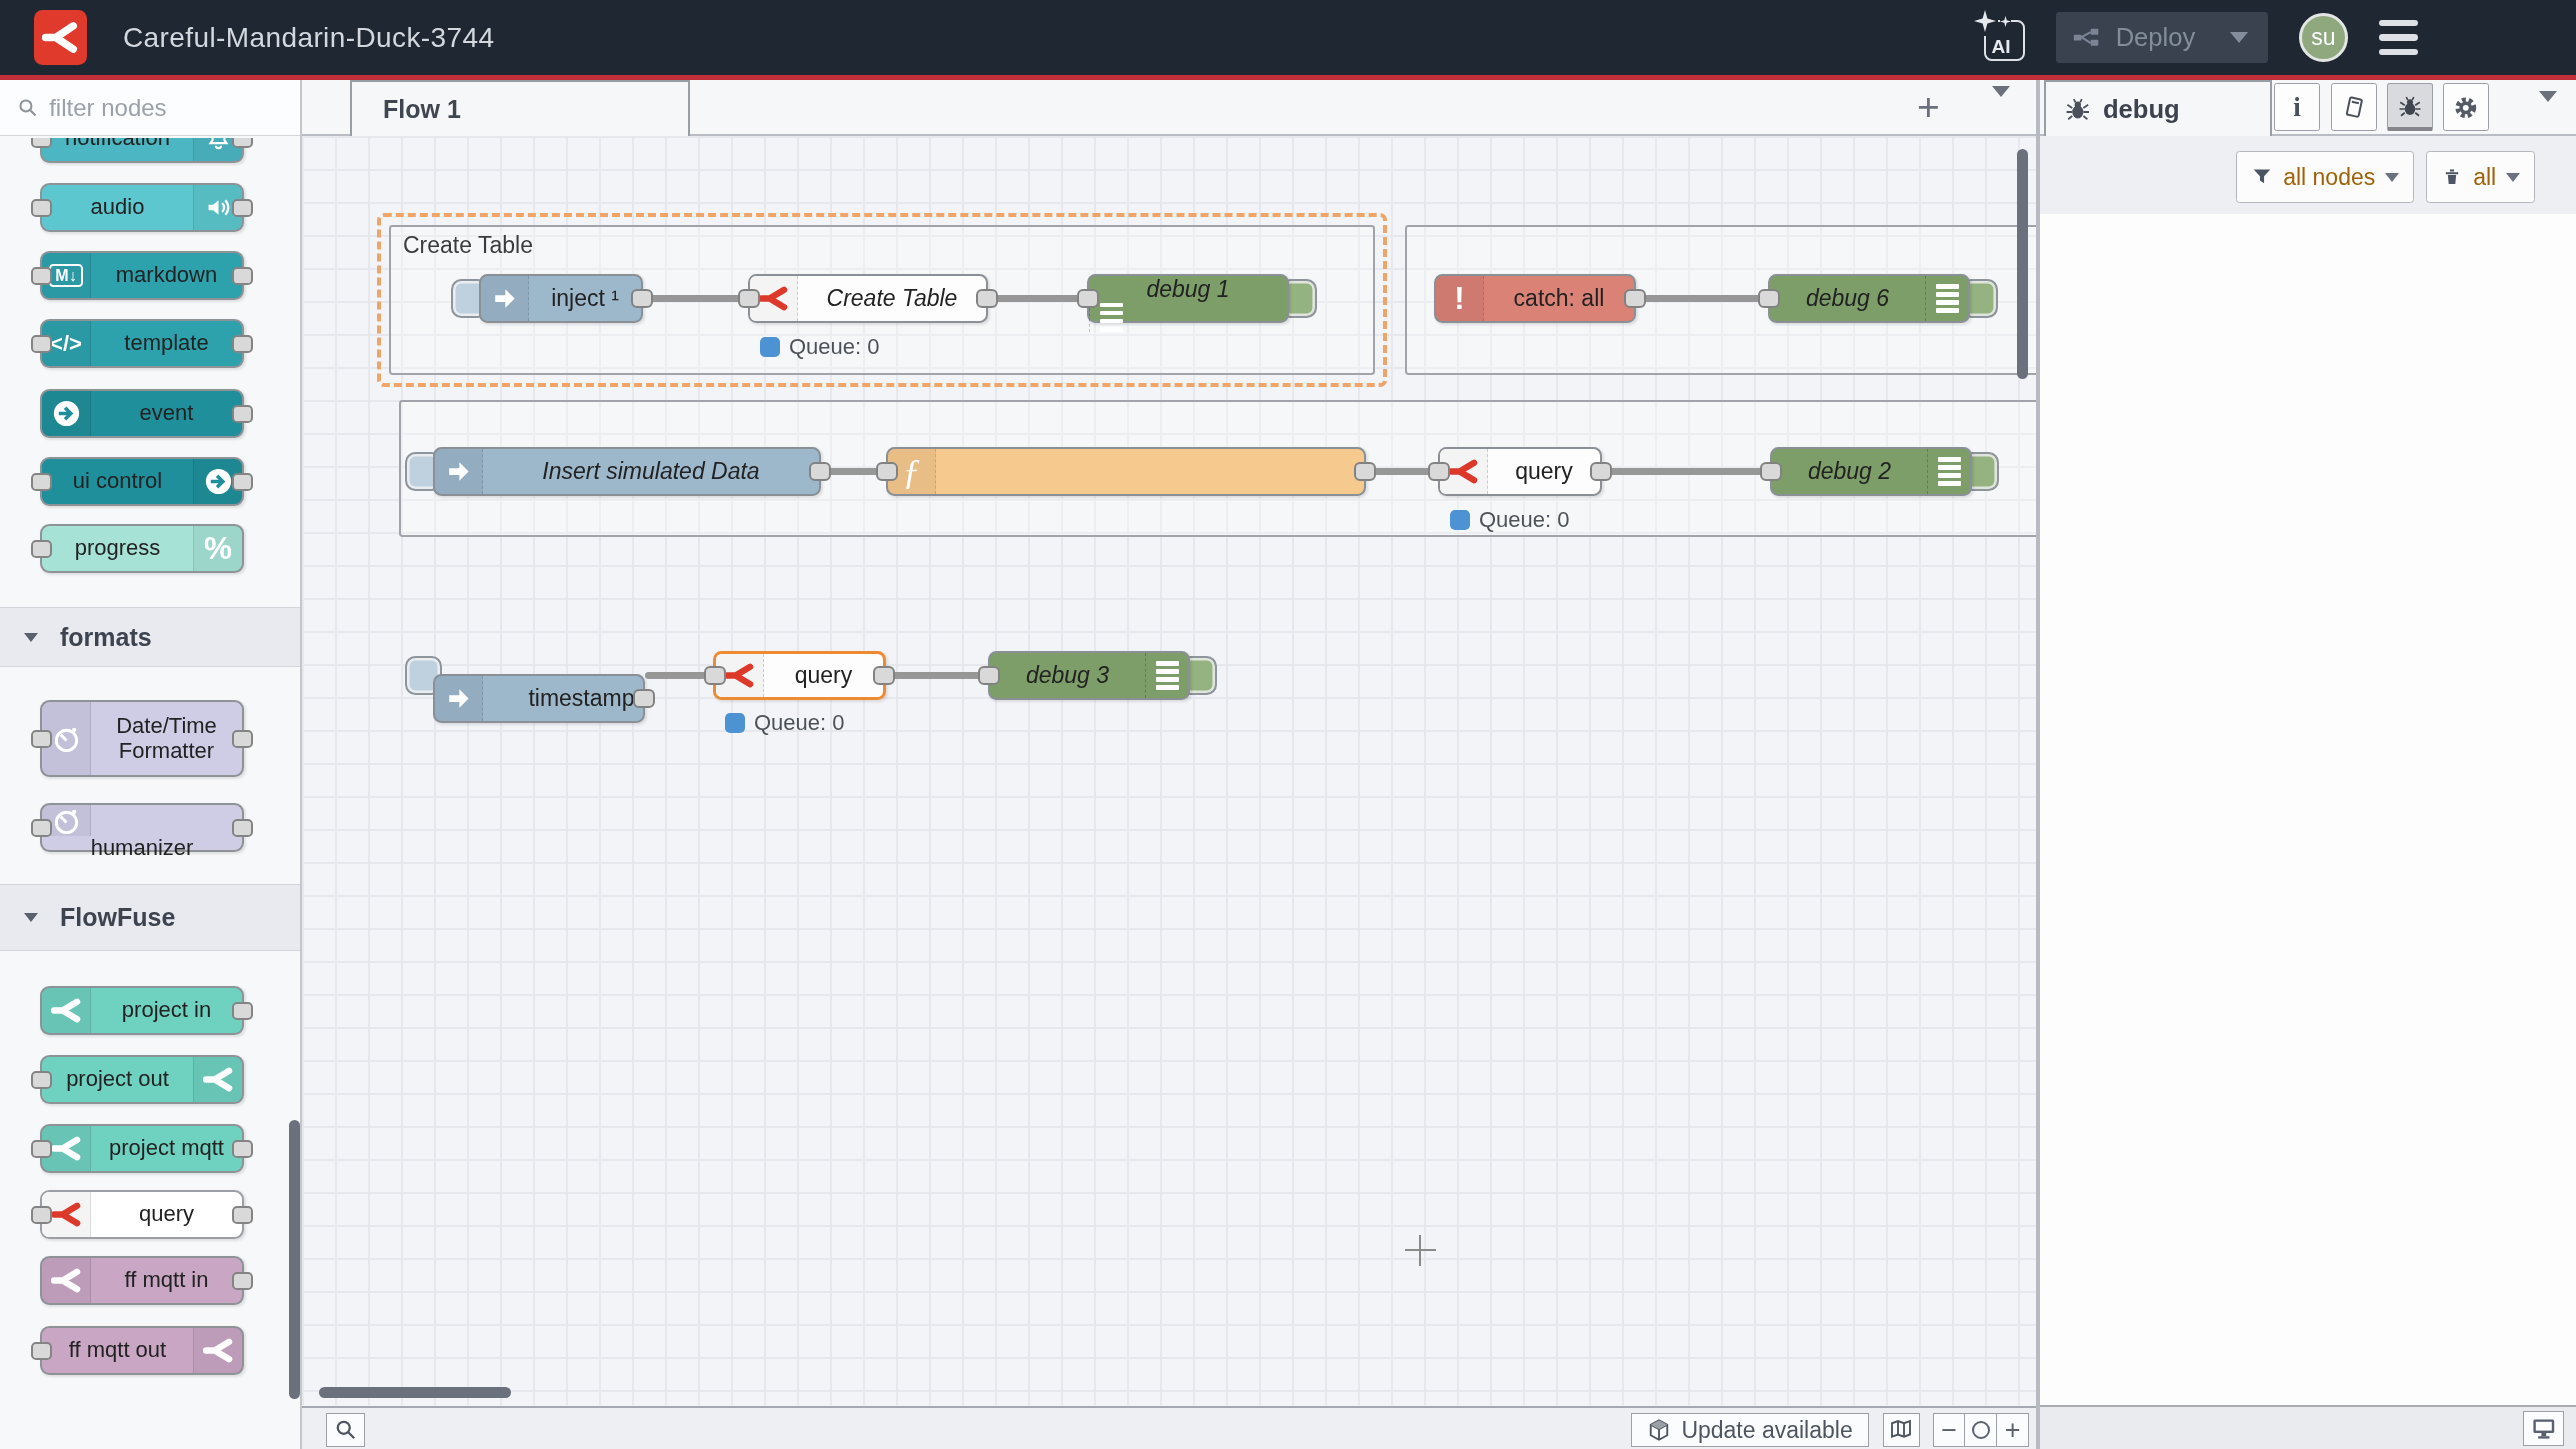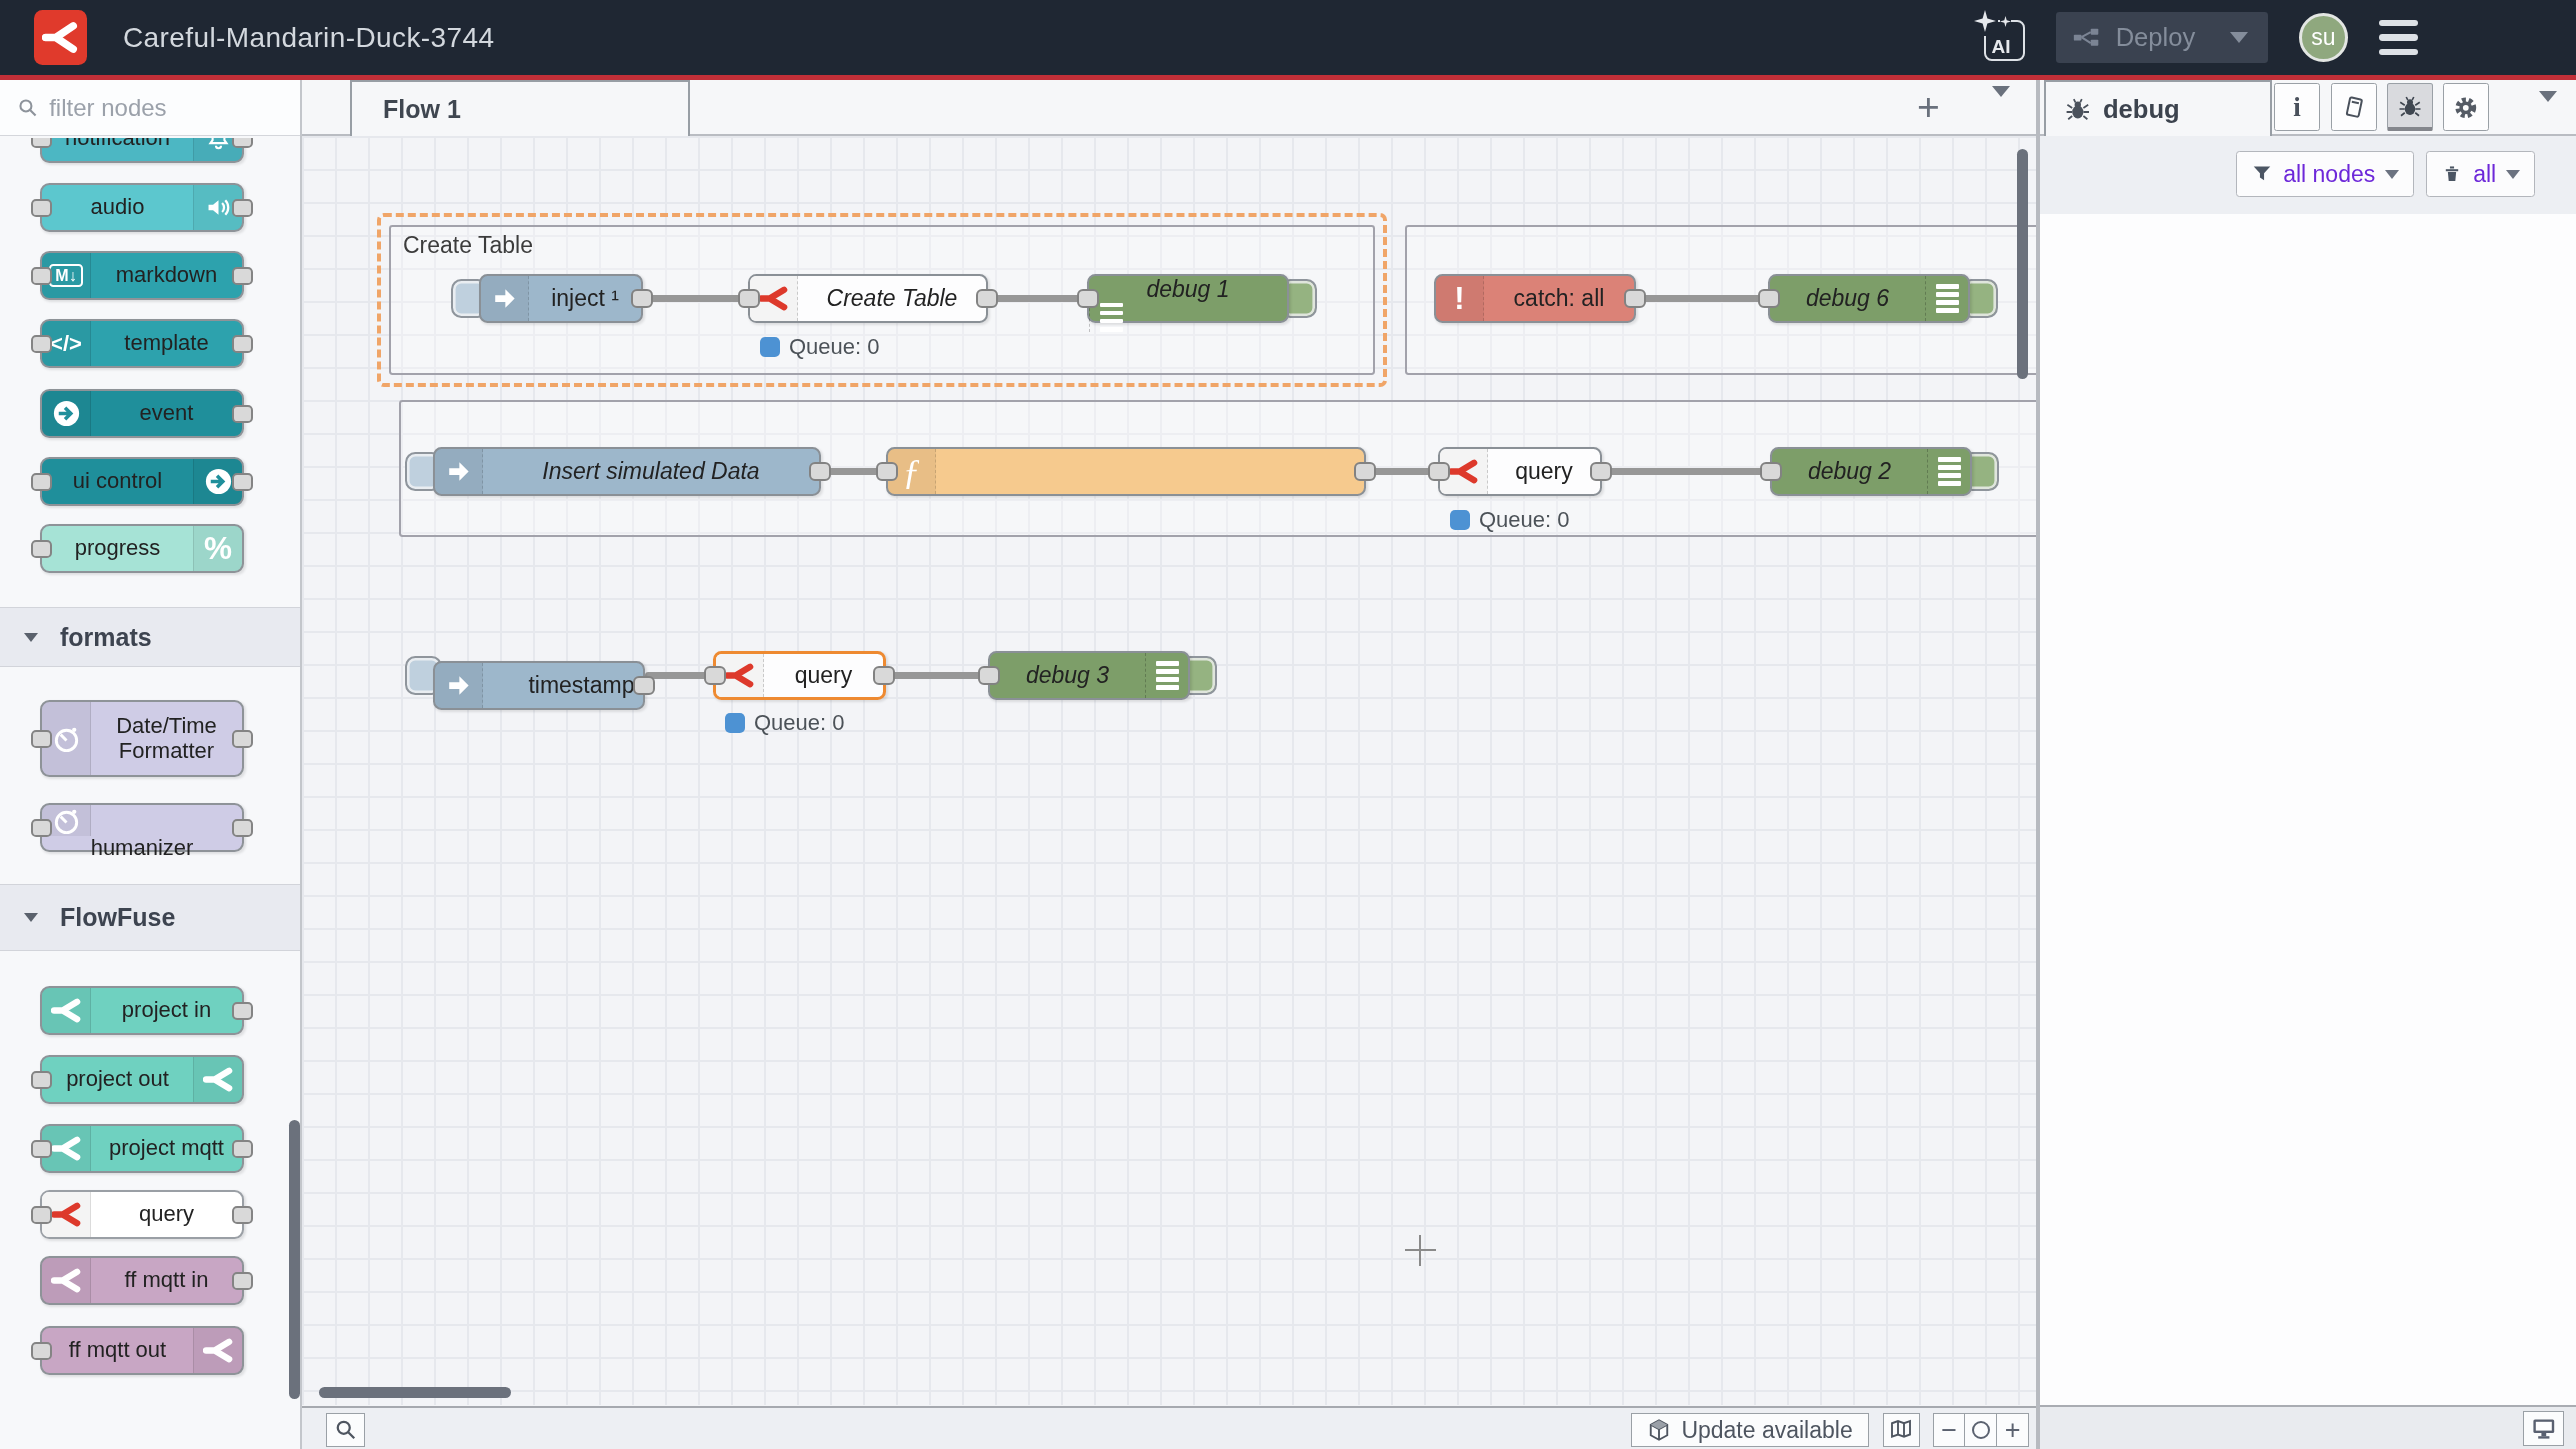--- a/index.html
+++ b/index.html
@@ -129,23 +129,23 @@
   #sb-tabbar { position:absolute; left:0; top:0; width:536px; height:56px; background:#f6f7f9;
                border-bottom:2.6px solid #b9bcc2; }
   #sb-tab { position:absolute; left:4.3px; top:0; width:228px; height:56px; background:#f6f7f9;
             border:2.1px solid #989ea5; border-bottom:none; display:flex; align-items:center; gap:12px;
             padding-left:19px; font-size:25.6px; font-weight:bold; color:#3c434e; z-index:2; }
   .sb-toolbtn { position:absolute; top:3.4px; width:46px; height:48px; background:#fdfdfe; border:1.7px solid #9aa0a6;
                 border-radius:2.6px; display:flex; align-items:center; justify-content:center; }
   .sb-toolbtn.active { background:#d9dade; border-bottom:4.3px solid #84868c; }
   #sb-caret { position:absolute; right:19px; top:22px; }
   #sb-filterstrip { position:absolute; left:0; top:56px; width:536px; height:78px; background:#edeff3; }
-  .filter-btn { position:absolute; top:15.3px; height:46px; background:#fcfcfd; border:1.7px solid #b3b6bc;
+  .filter-btn { position:absolute; top:15.3px; height:52px; background:#fcfcfd; border:1.7px solid #b3b6bc;
                 border-radius:3.4px; display:flex; align-items:center; gap:10.2px; padding:0 13.6px;
-                font-size:23px; color:#6d28d9;justify-content:flex-end; }
+                font-size:23px; color:#a16207;justify-content:flex-end; }
   .caret-sm { width:0; height:0; border-left:7.7px solid transparent; border-right:7.7px solid transparent;
               border-top:9.4px solid #6b7280; }
   #sb-footer { position:absolute; left:0; top:1325px; width:536px; height:44px; background:#e9ebef;
                border-top:2.6px solid #a9acb2; }
   #open-debug-window-btn { position:absolute; right:12px; top:4.3px; width:41px; height:35px; }
   .serif-i { font-family:"Liberation Serif",serif; font-weight:bold; font-size:27px; color:#4a515c; }
 </style>
 </head>
 <body>
 
@@ -461,21 +461,21 @@
       <span class="nlabel italic">debug 2</span>
       <span class="nicon debug-bars">
         <i></i>
         <i></i>
         <i></i>
         <i></i>
       </span>
       <span class="port in"></span>
     </div>
     <div class="node-btn btn-inject" style="top: 520px; left: 103px;"></div>
-    <div class="fnode inject" style="left: 131px; top: 525px; width: 212px; gap: 37px;">
+    <div class="fnode inject" style="left: 131px; top: 538px; width: 212px; gap: 37px;">
       <span class="nicon left">
         <svg width="27" height="27" viewBox="0 0 32 32">
           <path d="M5 12h12V5l11 11-11 11v-7H5z" fill="#fff"></path>
         </svg>
       </span>
       <span class="nlabel">timestamp</span>
       <span class="port out"></span>
     </div>
     <div class="fnode query selected" style="left: 411px; top: 515px; width: 173px;">
       <span class="nicon left">

